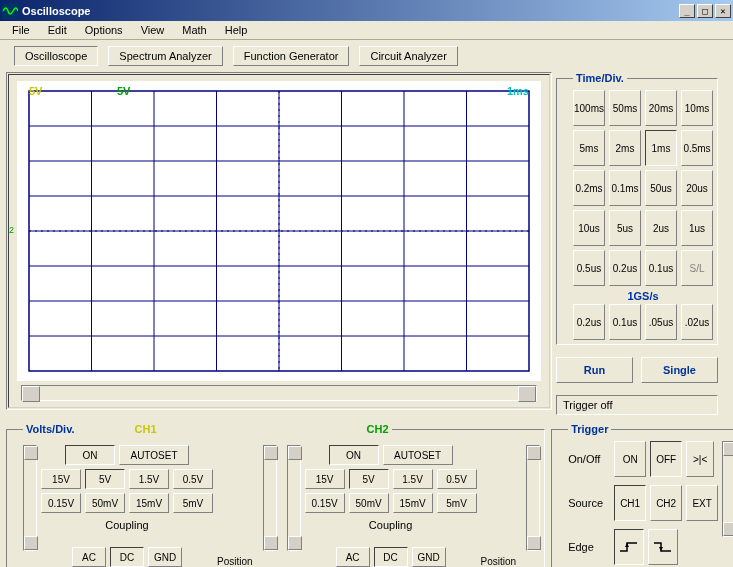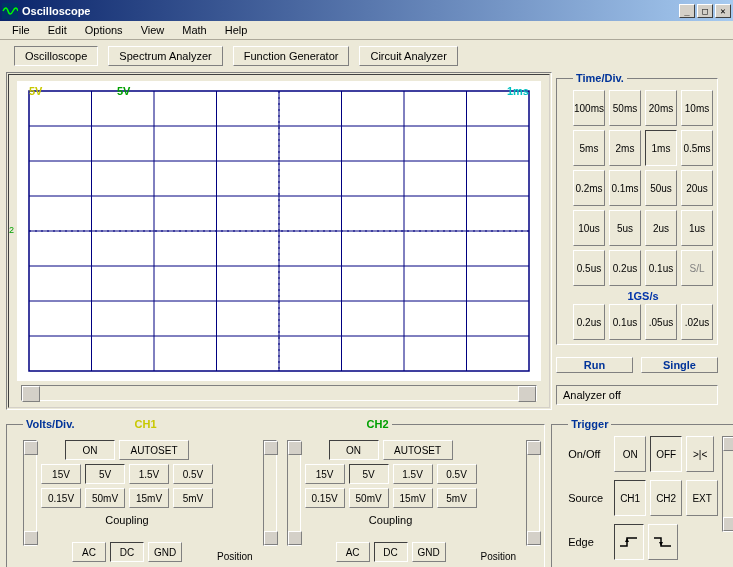--- a/index.html
+++ b/index.html
@@ -39,21 +39,21 @@
 
 .right-panel { width: 162px; display:flex; flex-direction:column; gap:6px;}
 fieldset { border:1px solid #fff; border-left-color:#808080; border-top-color:#808080; padding:6px 4px 4px 16px; margin:0; }
 legend { padding:0 3px; font-weight:bold; color:#003399; }
 .btn-grid { display:grid; grid-template-columns: repeat(4, 1fr); gap:4px; }
 .sm-btn { height:36px; background:#ece9d8; border:1px solid #fff; border-right-color:#808080; border-bottom-color:#808080; cursor:pointer; display:flex; align-items:center; justify-content:center; font-size:10px;}
 .sm-btn.active { border:1px solid #404040; border-right-color:#fff; border-bottom-color:#fff; }
 .sm-btn.disabled { color:#808080; }
 .gs-label { text-align:center; color:#0033aa; font-weight:bold; padding:4px 0 2px 0;}
 .run-row { display:flex; gap:8px; padding:6px 0;}
-.big-btn { flex:1; height:16px; background:#ece9d8; border:1px solid #fff; border-right-color:#808080; border-bottom-color:#808080; font-weight:bold; color:#003399; cursor:pointer; display:flex;align-items:center;justify-content:center;}
+.big-btn { flex:1; height:26px; background:#ece9d8; border:1px solid #fff; border-right-color:#808080; border-bottom-color:#808080; font-weight:bold; color:#003399; cursor:pointer; display:flex;align-items:center;justify-content:center;}
 .status-box { border:1px solid #808080; border-right-color:#fff; border-bottom-color:#fff; padding:3px 6px; background:#ece9d8; font-size:11px;}
 
 
 .bottom { display:flex; padding:6px; gap:6px; margin-top:2px;}
 .volts-box { flex:1; }
 .volts-legend { display:flex; gap:60px; }
 .volts-legend .main-l{font-weight:bold;color:#003399;}
 .volts-legend .ch1{color:#c8c800;font-weight:bold;}
 .volts-legend .ch2{color:#00a000;font-weight:bold;}
 .volts-content { display:flex; gap:10px; padding-top:4px;}
@@ -176,21 +176,21 @@
           <div class="sm-btn">0.2us</div>
           <div class="sm-btn">0.1us</div>
           <div class="sm-btn">.05us</div>
           <div class="sm-btn">.02us</div>
         </div>
     </fieldset>
     <div class="run-row">
       <div class="big-btn">Run</div>
       <div class="big-btn">Single</div>
     </div>
-    <div class="status-box">Analyzer off</div>
+    <div class="status-box">Trigger off</div>
   </div>
 </div>
 
 <div class="bottom">
   <fieldset class="volts-box">
     <legend class="volts-legend">
       <span class="main-l">Volts/Div.</span>
       <span class="ch1">CH1</span>
       <span class="ch2" style="margin-left:150px">CH2</span>
     </legend>

